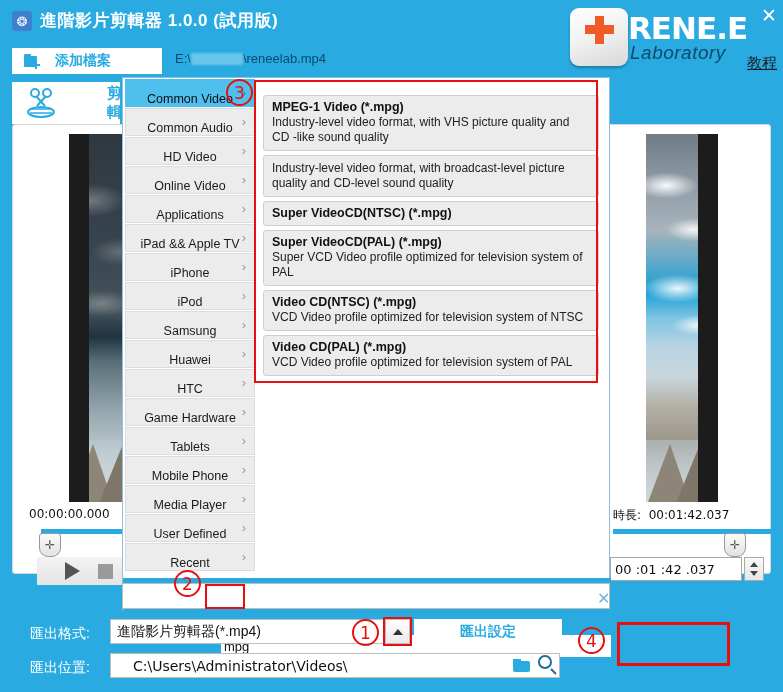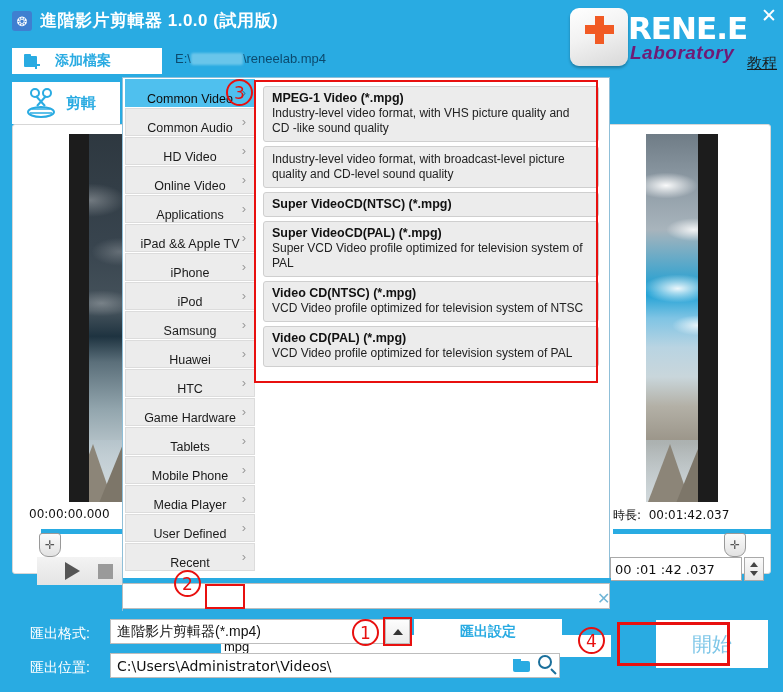--- a/index.html
+++ b/index.html
@@ -44,21 +44,21 @@
   }
   #logo-cross-v { position: absolute; left: 25px; top: 8px; width: 9px; height: 28px; background: #f15a24; }
   #logo-cross-h { position: absolute; left: 15px; top: 17px; width: 29px; height: 9px; background: #f15a24; }
   #logo-brand {
     position: absolute; left: 68px; top: 8px;
     font-size: 31px; font-weight: bold; color: #ffffff;
     letter-spacing: -1px; font-family: "DejaVu Sans", sans-serif;
   }
   #logo-sub {
     position: absolute; left: 70px; top: 40px;
-    font-size: 19px; color: #701a75; font-style: italic; font-weight: bold;
+    font-size: 19px; color: #0c4a6e; font-style: italic; font-weight: normal;
     letter-spacing: .5px;
   }
   #close-btn {
     position: absolute; right: 4px; top: 6px; width: 20px; height: 20px;
     color: #ffffff; font-size: 19px; line-height: 20px; text-align: center;
     cursor: pointer;
   }
   #tutorial-link {
     position: absolute; right: 6px; top: 54px;
     color: #1a1a1a; font-size: 15px; text-decoration: underline; cursor: pointer; margin-left: 44px;
@@ -96,21 +96,21 @@
   }
   .blur-span {
     display: inline-block; width: 52px; height: 12px;
     background: #69c5ea; vertical-align: -2px; border-radius: 2px;
     filter: blur(1px);
   }
 
   
   #edit-tab {
     position: absolute; left: 12px; top: 82px; width: 108px; height: 42px;
-    background: #ffffff; display: flex; align-items: center; cursor: pointer;
+    background: #ffffff; display: flex; align-items: center; cursor: pointer; gap: 41px;
   }
   #scissors-icon {
     margin-left: 12px; width: 34px; height: 32px; position: relative;
   }
   #edit-tab-label {
     margin-left: 8px; color: #29abe2; font-size: 15px; font-weight: bold;
   }
 
   
   #main-panel {
@@ -248,21 +248,21 @@
     font-size: 12.5px; color: #1a1a1a; cursor: pointer;
   }
   .cat.active { background: #4fc0ee; border-color: #4fc0ee; color: #0d0d0d; }
   .cat .chev {
     position: absolute; right: 8px; top: 5px; font-size: 13px; color: #9a9a9a;
   }
   .cat.active .chev { color: #2a7fa5; }
 
   #fmt-list {
     position: absolute; left: 136px; top: 4px; width: 344px; height: 492px;
-    overflow: hidden; padding: 4px 4px;
+    overflow: hidden; padding: 13px 4px;
   }
   .fmt {
     background: #ececec; border: 1px solid #cfcfcf; border-radius: 3px;
     padding: 4px 8px 5px 8px; margin-bottom: 4px;
   }
   .fmt .fname { font-size: 12.5px; font-weight: bold; color: #111; }
   .fmt .fdesc { font-size: 12px; color: #222; line-height: 1.25; margin-top: 1px; }
 
   #fmt-redbox {
     position: absolute; left: 254px; top: 80px; width: 344px; height: 303px;
@@ -323,21 +323,21 @@
     background: #ffffff; border: none; cursor: pointer;
     color: #29abe2; font-size: 14px; font-weight: bold;
     display: flex; align-items: center; justify-content: center;
   }
   #lbl-location {
     position: absolute; left: 30px; top: 659px; font-size: 14px; color: #ffffff;
   }
   #location-field {
     position: absolute; left: 110px; top: 653px; width: 450px; height: 25px;
     background: #ffffff; border: 1px solid #bdbdbd;
-    display: flex; align-items: center; padding-left: 6px;
+    display: flex; align-items: center; padding-left: 22px;
     font-size: 14px; color: #111; font-family: "DejaVu Sans", sans-serif;
   }
   #folder-icon {
     position: absolute; left: 513px; top: 659px; width: 17px; height: 13px; cursor: pointer;
   }
   #folder-icon .fb {
     position: absolute; left: 0; top: 2px; width: 17px; height: 11px;
     background: #29abe2; border-radius: 1px 2px 2px 2px;
   }
   #folder-icon .ft {
@@ -589,21 +589,20 @@
   <div id="location-field">C:\Users\Administrator\Videos\</div>
   <div id="folder-icon">
     <div class="ft"></div>
       <div class="fb"></div>
   </div>
   <div id="magnifier">
     <div class="ring"></div>
       <div class="stick"></div>
   </div>
 
-  <div id="start-btn">開始</div>
   <div id="start-redbox"></div>
 
   <div class="anno" id="anno-1">1</div>
   <div class="anno" id="anno-2">2</div>
   <div class="anno" id="anno-3">3</div>
   <div class="anno" id="anno-4">4</div>
 
 </div>
 
 </body></html>

